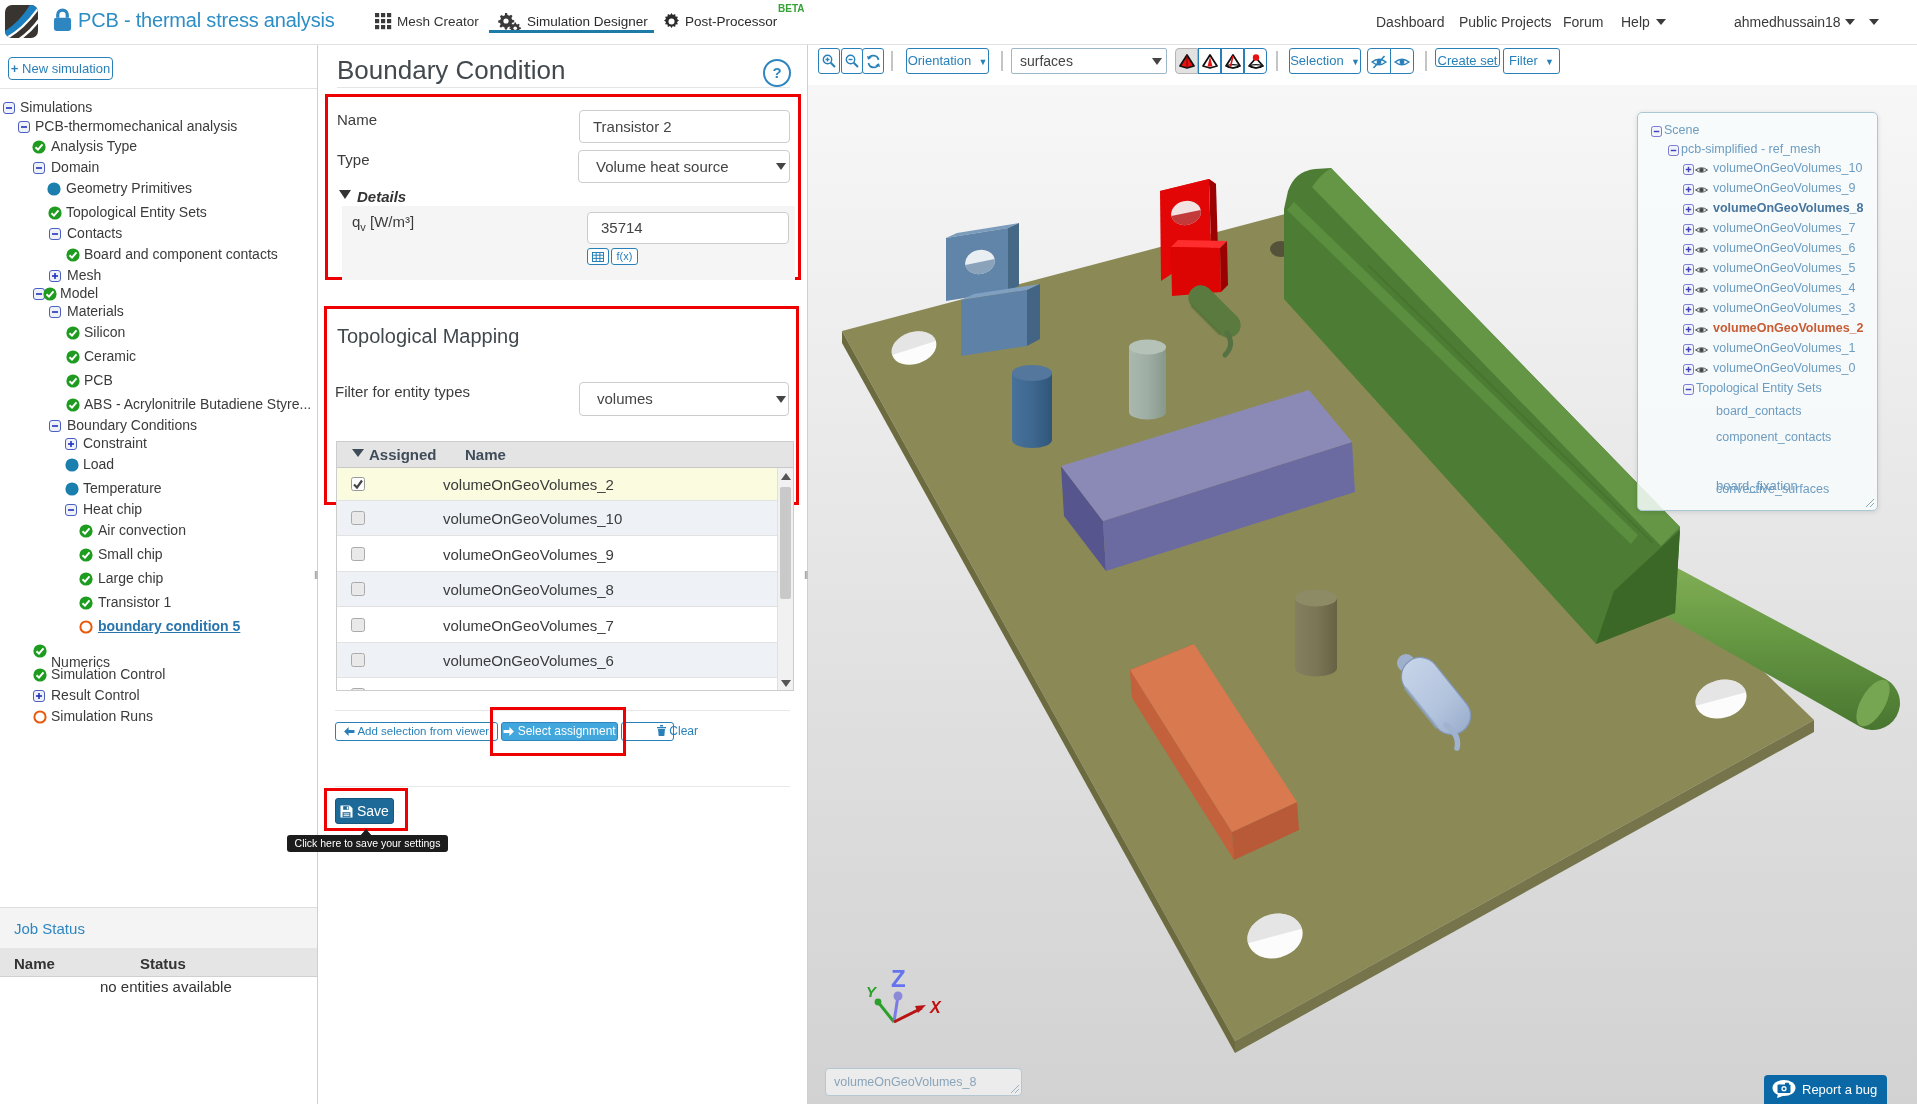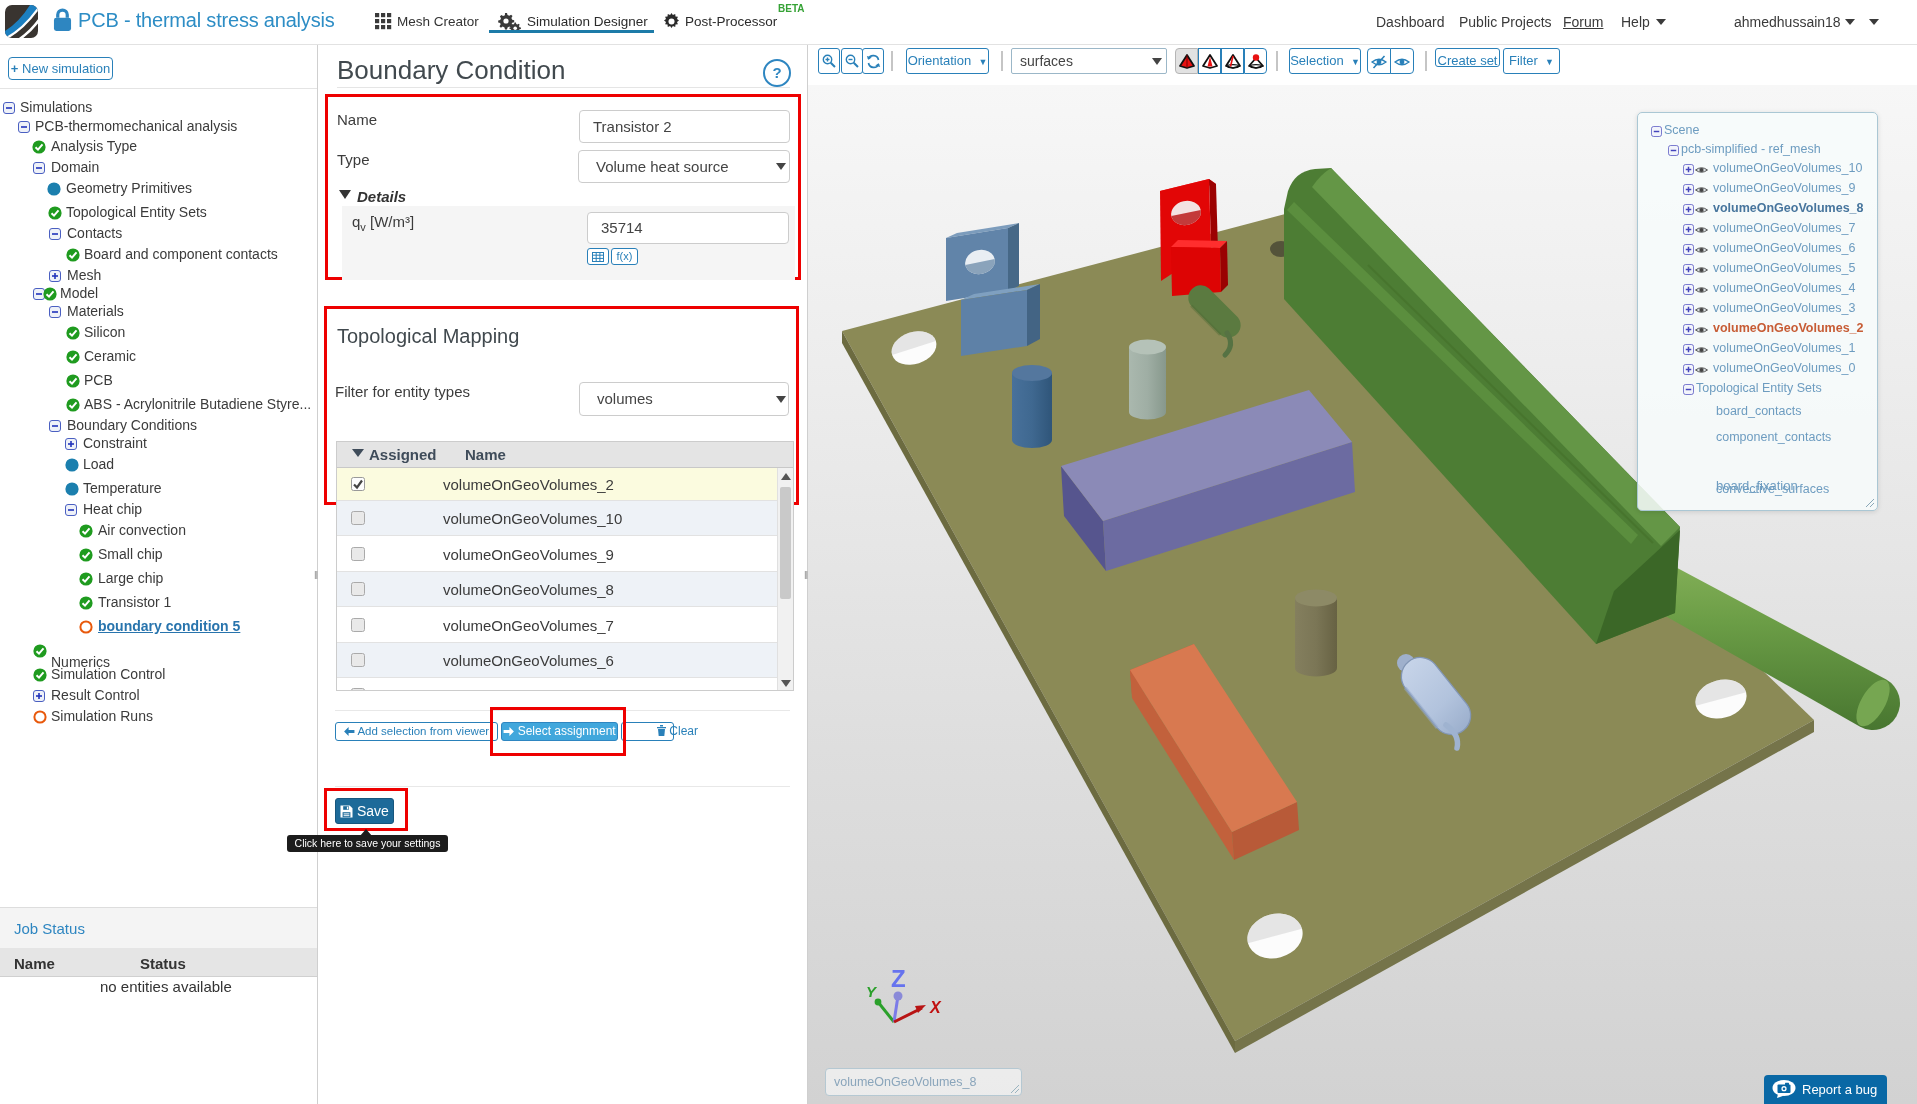--- a/index.html
+++ b/index.html
@@ -55,21 +55,21 @@
 <div class="abs" style="left:527px;top:14px;font-size:13.5px;color:#2b2b2b;">Simulation Designer</div>
 <div class="abs" style="left:489px;top:30px;width:165px;height:3px;background:#1d7ba8;"></div>
 <svg class="abs" style="left:663px;top:13px;" width="17" height="17" viewBox="0 0 17 17">
 <path fill="#2b2b2b" d="M8.5 0 l1.4 2 2.3-.9.3 2.4 2.4.3-.9 2.3 2 1.4-2 1.4.9 2.3-2.4.3-.3 2.4-2.3-.9-1.4 2-1.4-2-2.3.9-.3-2.4-2.4-.3.9-2.3-2-1.4 2-1.4-.9-2.3 2.4-.3.3-2.4 2.3.9z"></path>
 <circle cx="8.5" cy="8.5" r="3" fill="#fff"></circle>
     </svg>
 <div class="abs" style="left:685px;top:14px;font-size:13.5px;color:#2b2b2b;">Post-Processor</div>
 <div class="abs" style="left:778px;top:3px;font-size:10px;font-weight:bold;color:#35a235;">BETA</div>
 <div class="abs" style="left:1376px;top:14px;font-size:14px;color:#3a3a3a;">Dashboard</div>
 <div class="abs" style="left:1459px;top:14px;font-size:14px;color:#3a3a3a;">Public Projects</div>
-<div class="abs" style="left:1563px;top:14px;font-size:14px;color:#3a3a3a;text-decoration:underline;">Forum</div>
+<div class="abs" style="left:1563px;top:14px;font-size:14px;color:#3a3a3a;">Forum</div>
 <div class="abs" style="left:1621px;top:14px;font-size:14px;color:#3a3a3a;">Help</div>
 <div class="abs" style="left:1734px;top:14px;font-size:14px;color:#3a3a3a;">ahmedhussain18</div>
 <div class="abs" style="left:1656px;top:19px;width:0;height:0;border-left:5px solid transparent;border-right:5px solid transparent;border-top:6px solid #3a3a3a;"></div>
 <div class="abs" style="left:1845px;top:19px;width:0;height:0;border-left:5px solid transparent;border-right:5px solid transparent;border-top:6px solid #3a3a3a;"></div>
 <div class="abs" style="left:1869px;top:19px;width:0;height:0;border-left:5px solid transparent;border-right:5px solid transparent;border-top:6px solid #3a3a3a;"></div>
 <div class="abs" style="left:317px;top:45px;width:1px;height:1059px;background:#cfcfcf;"></div>
 <div class="abs btn" style="left:8px;top:57px;width:105px;height:23px;line-height:21px;border-radius:4px;font-size:13px;"><b>+</b> New simulation</div>
 <div class="abs" style="left:0;top:88px;width:317px;height:1px;background:#e4e4e4;"></div>
 <svg class="abs" style="left:3px;top:102px" width="12" height="12" viewBox="0 0 12 12">
       <rect x="0.5" y="0.5" width="11" height="11" rx="2.5" fill="#eef1f8" stroke="#4a5fc1"></rect>

